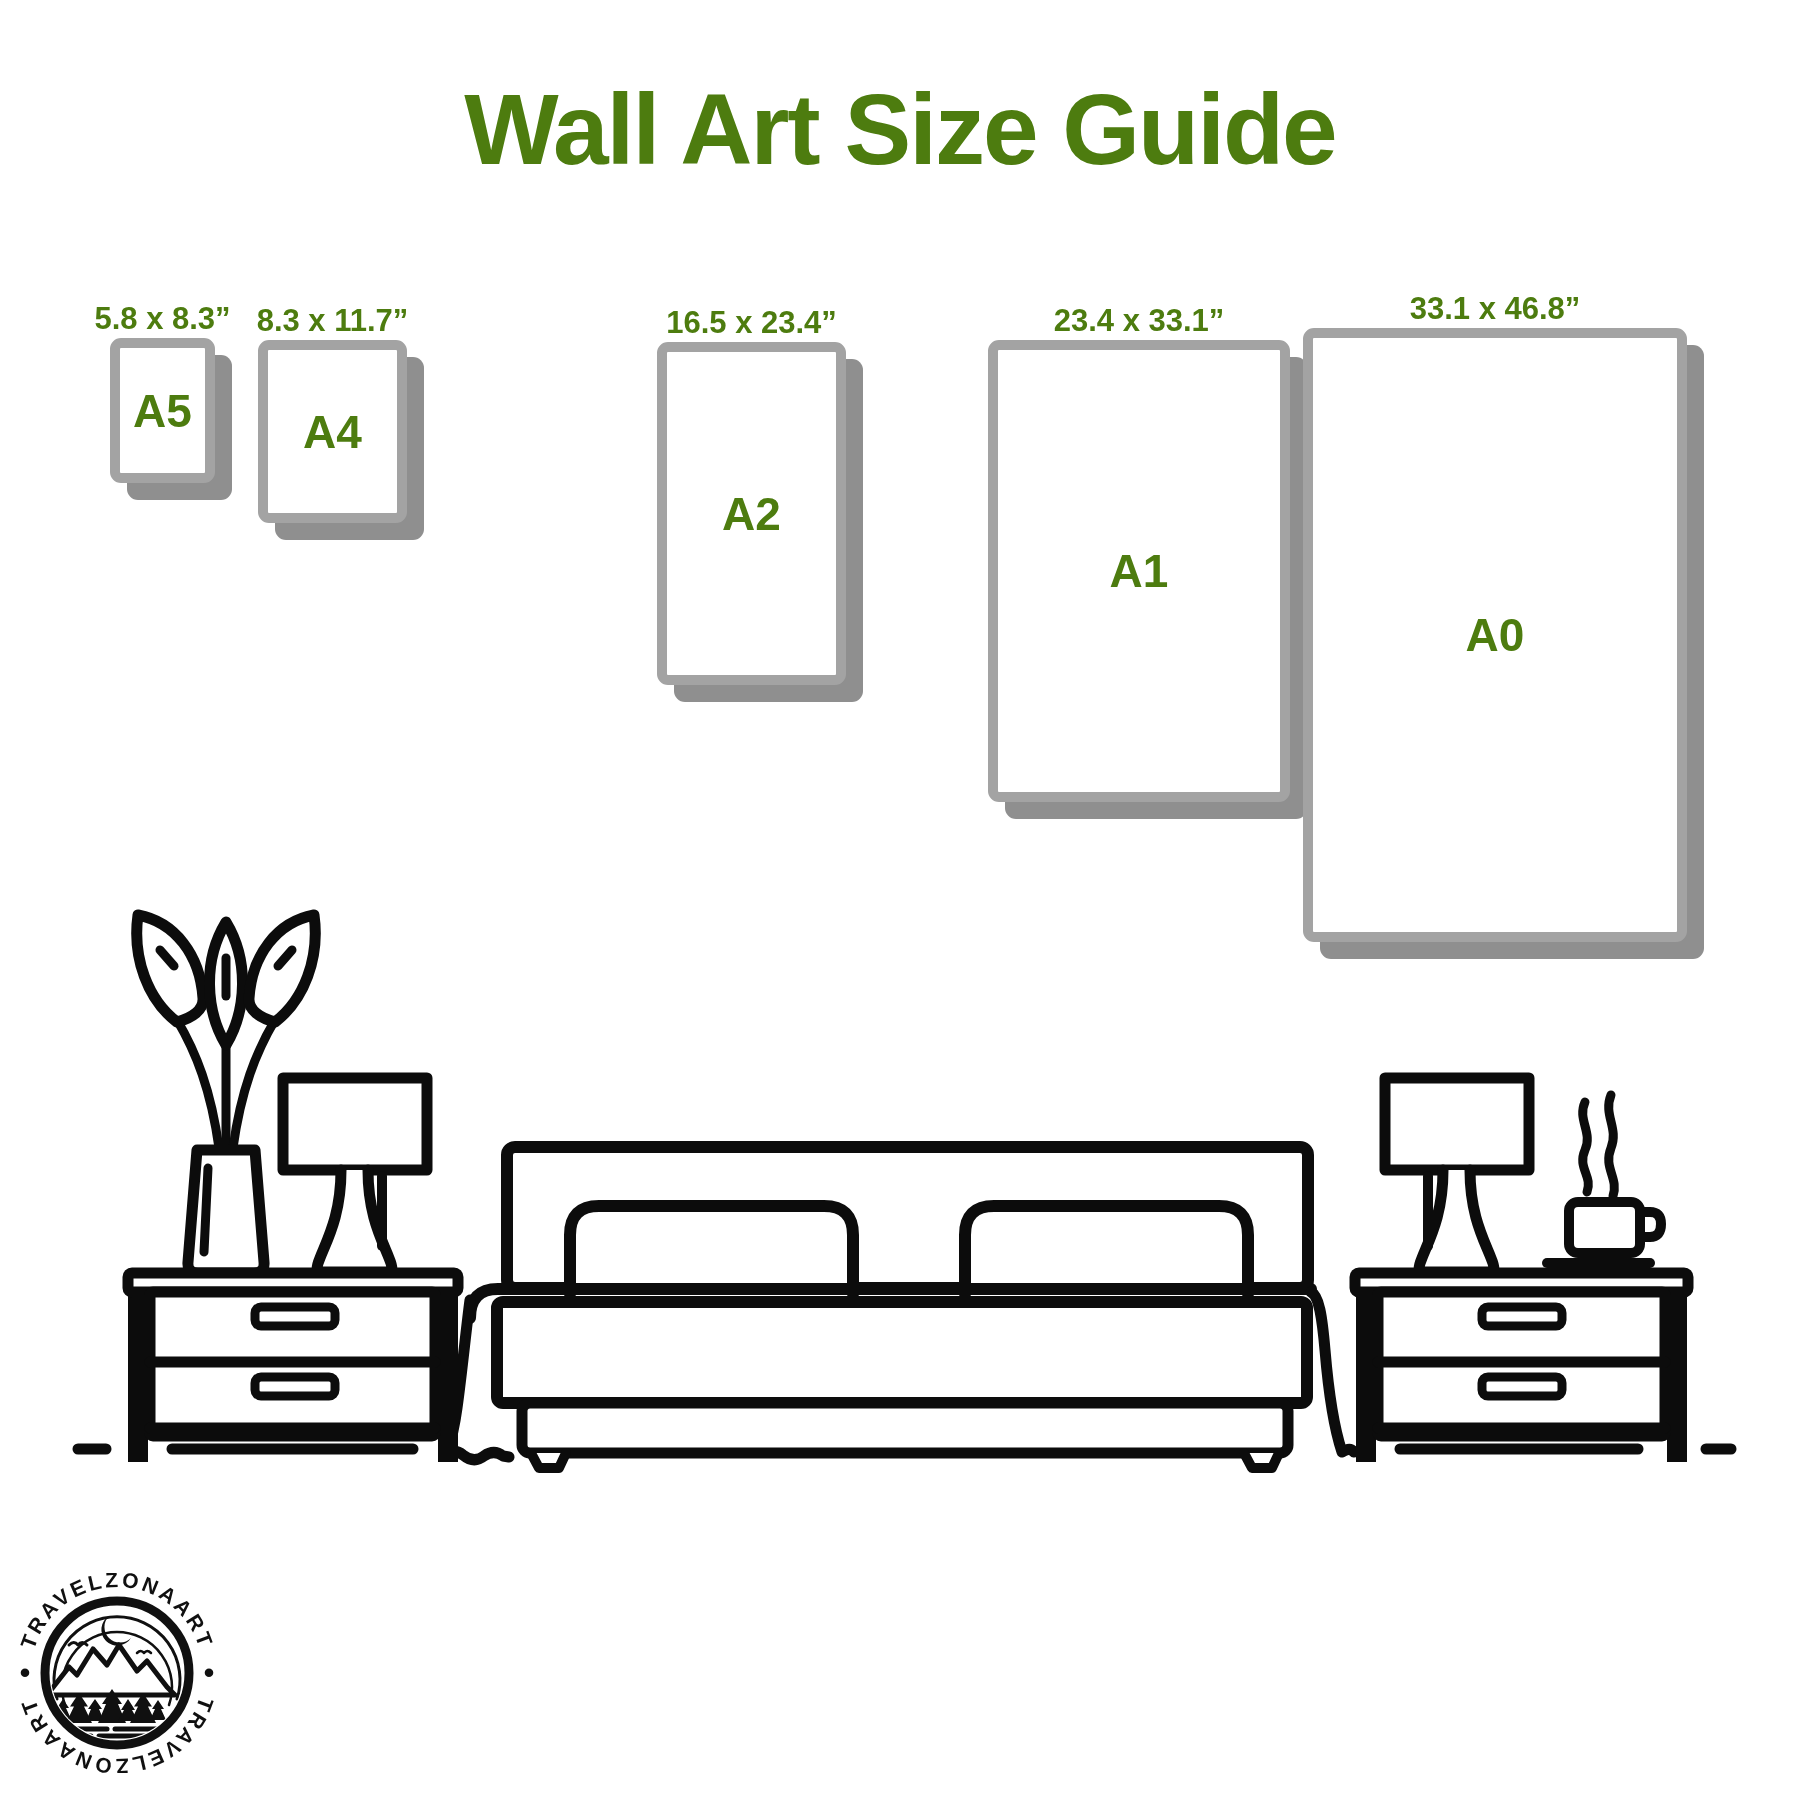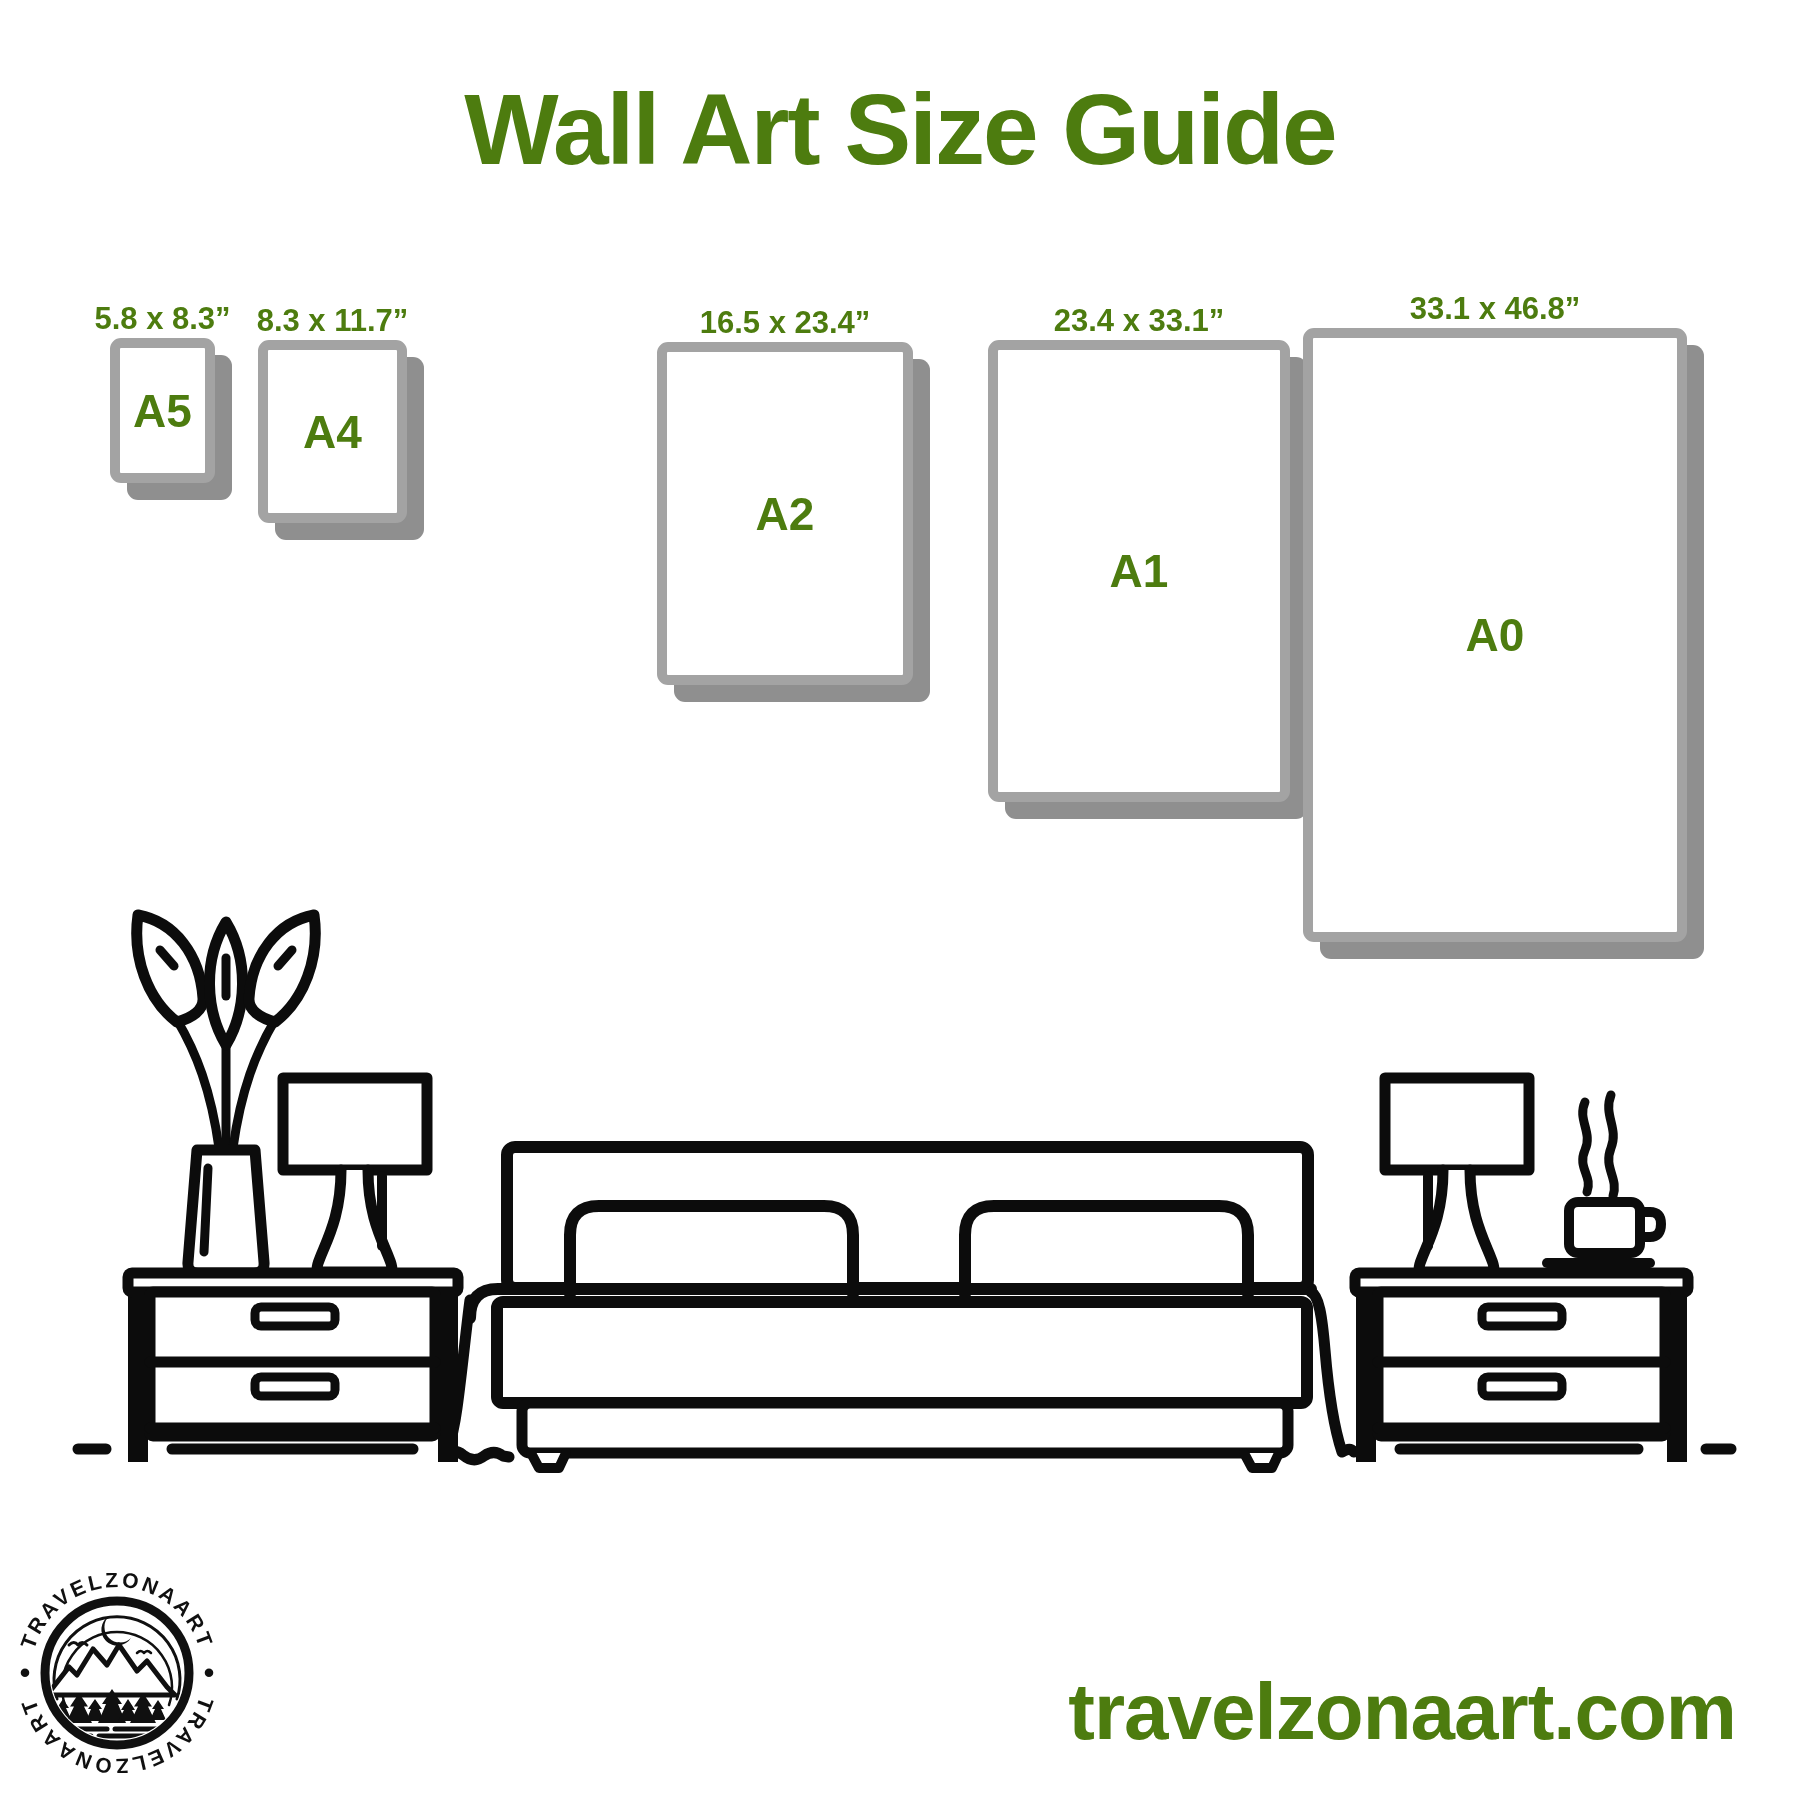--- a/index.html
+++ b/index.html
@@ -28,21 +28,21 @@
   <div class="page-title">Wall Art Size Guide</div>
 
   <div class="frame" style="left:110px;top:338px;width:105px;height:145px;">
     <div class="size-label">5.8 x 8.3”</div>
     <div class="frame-letter">A5</div>
   </div>
   <div class="frame" style="left:258px;top:340px;width:149px;height:183px;">
     <div class="size-label">8.3 x 11.7”</div>
     <div class="frame-letter">A4</div>
   </div>
-  <div class="frame" style="left:657px;top:342px;width:256px;height:343px;">
+  <div class="frame" style="left:657px;top:342px;width:189px;height:343px;">
     <div class="size-label">16.5 x 23.4”</div>
     <div class="frame-letter">A2</div>
   </div>
   <div class="frame" style="left:948px;top:340px;width:302px;height:462px;margin-left:40px;">
     <div class="size-label">23.4 x 33.1”</div>
     <div class="frame-letter">A1</div>
   </div>
   <div class="frame" style="left:1303px;top:328px;width:384px;height:614px;">
     <div class="size-label">33.1 x 46.8”</div>
     <div class="frame-letter">A0</div>
@@ -166,15 +166,14 @@
     <text class="logo-arc-text" text-anchor="middle">
       <textPath href="#logoArcTop" startOffset="50%">TRAVELZONAART</textPath>
     </text>
     <text class="logo-arc-text" text-anchor="middle">
       <textPath href="#logoArcBottom" startOffset="50%">TRAVELZONAART</textPath>
     </text>
     <text class="logo-dot" x="8" y="110" text-anchor="middle">•</text>
     <text class="logo-dot" x="192" y="110" text-anchor="middle">•</text>
   </svg>
 
-  <div class="website">travelzonaart.com</div>
 
 </div>
 
 </body></html>

